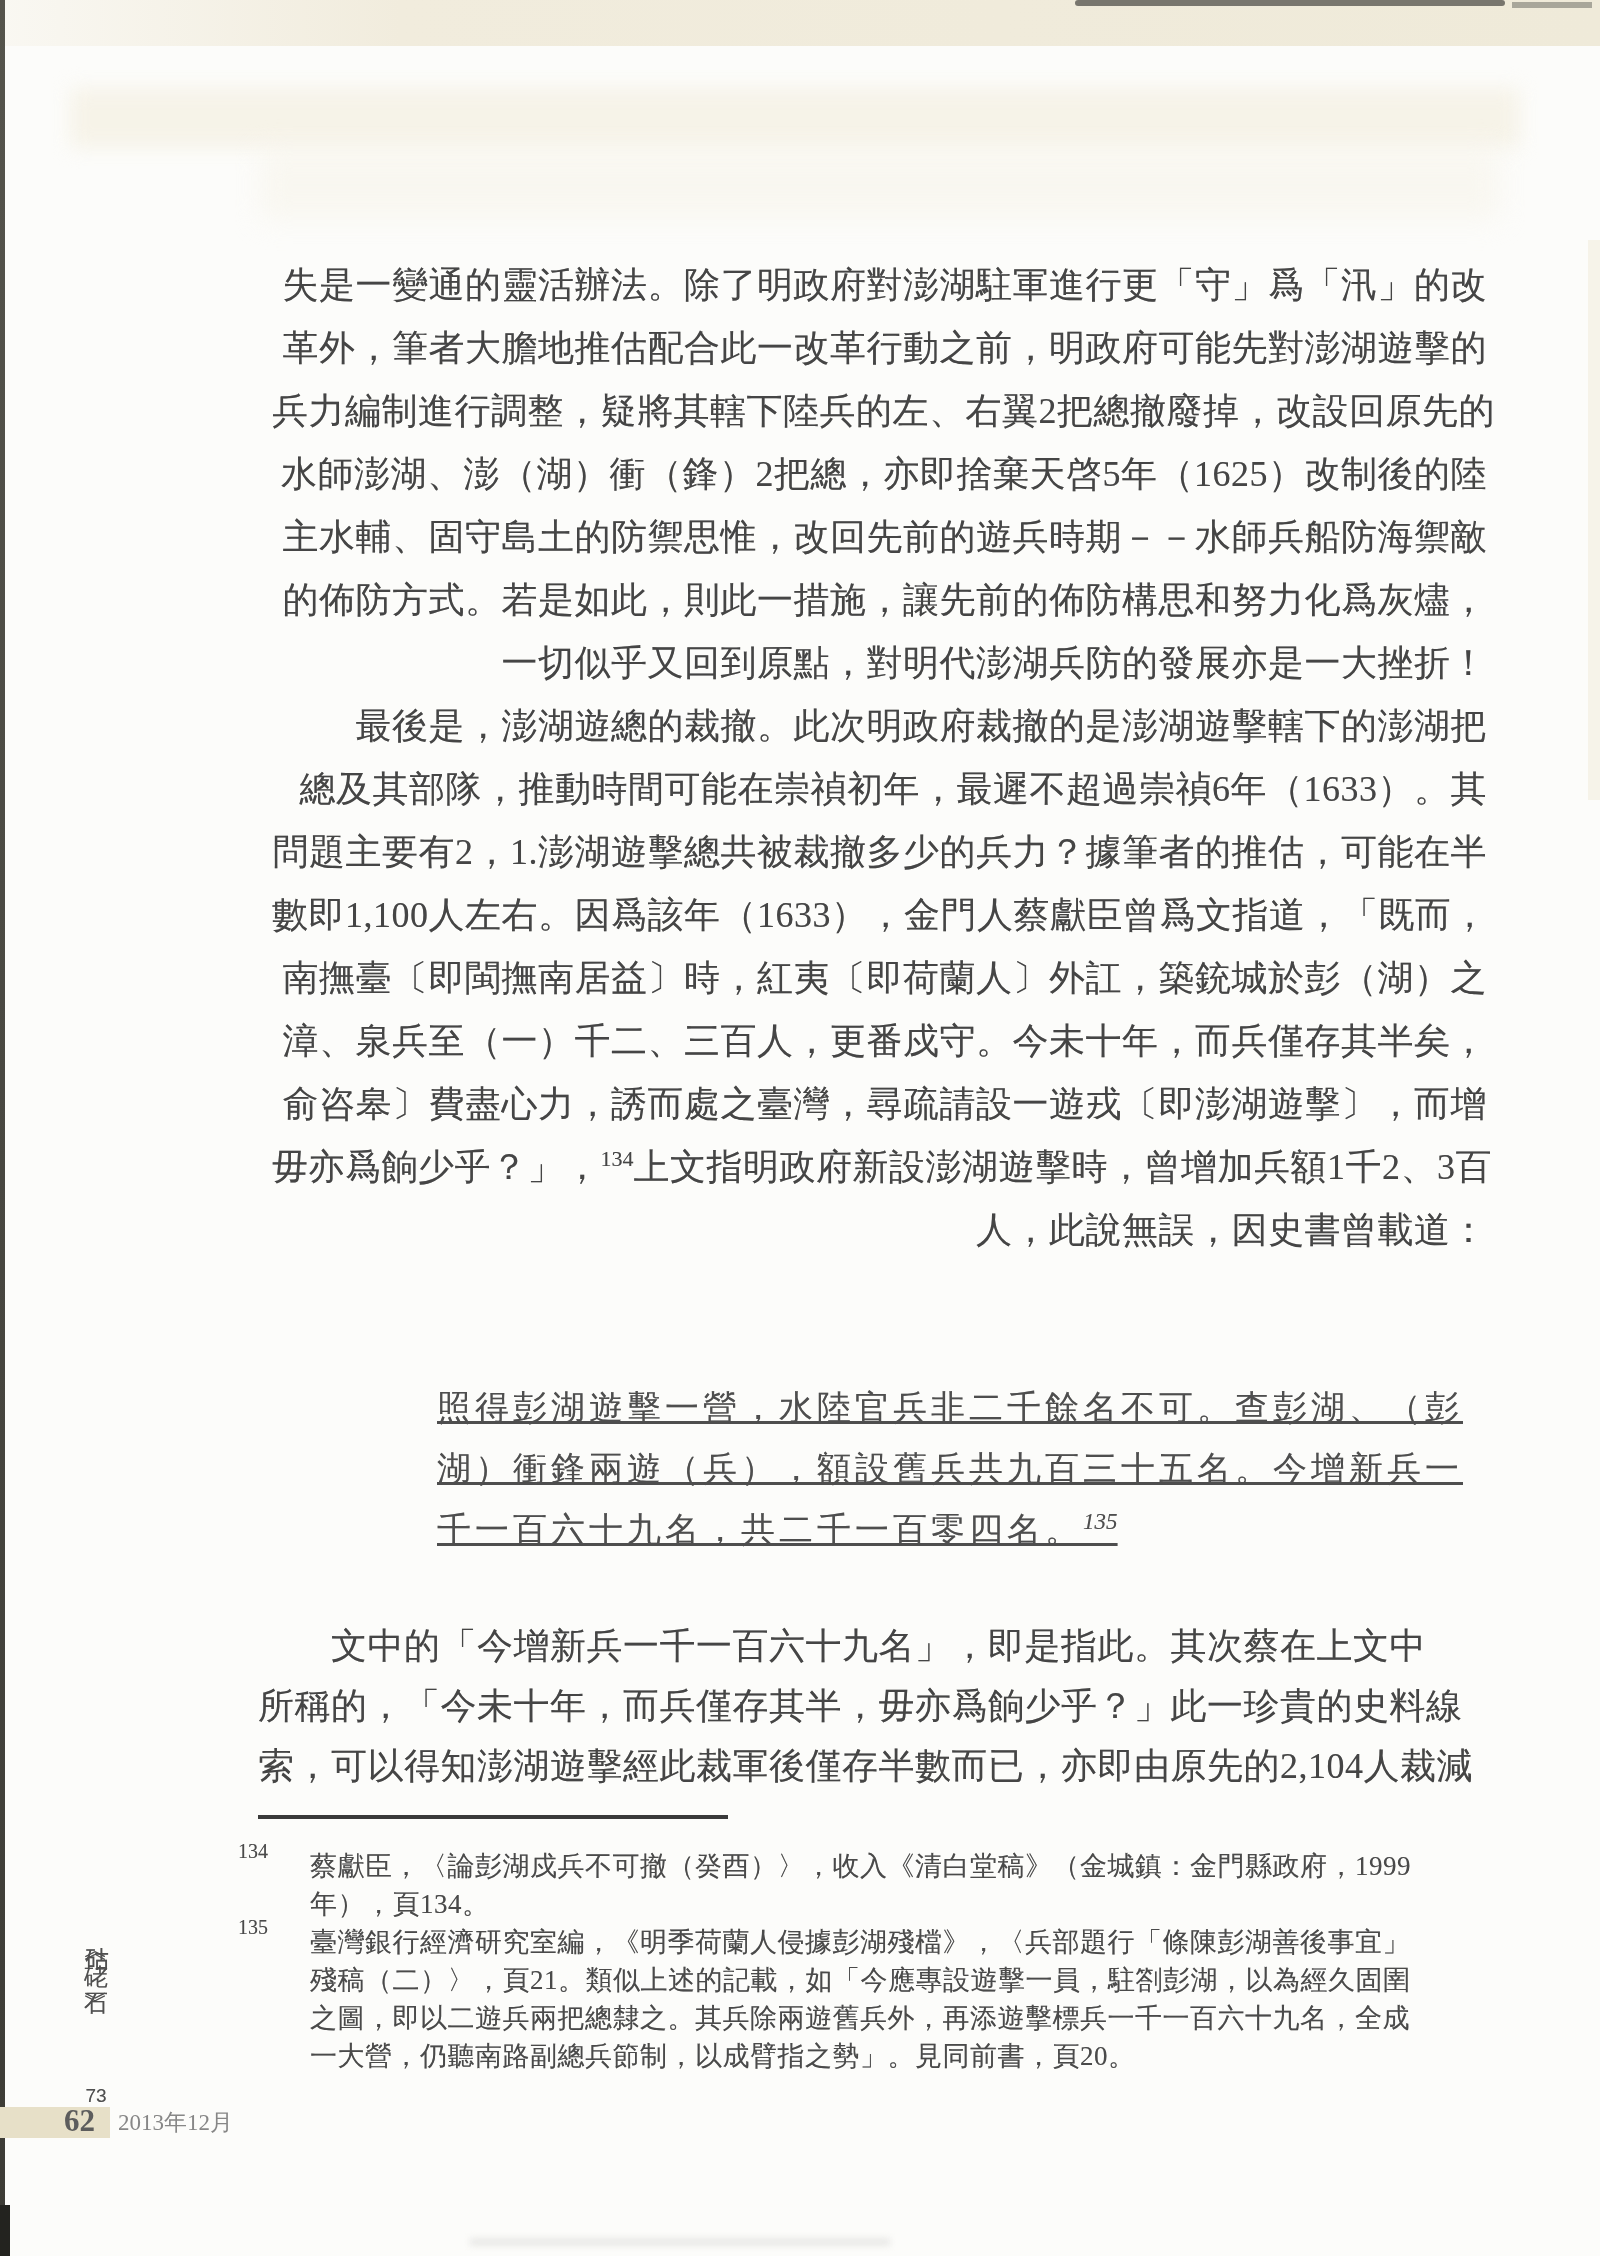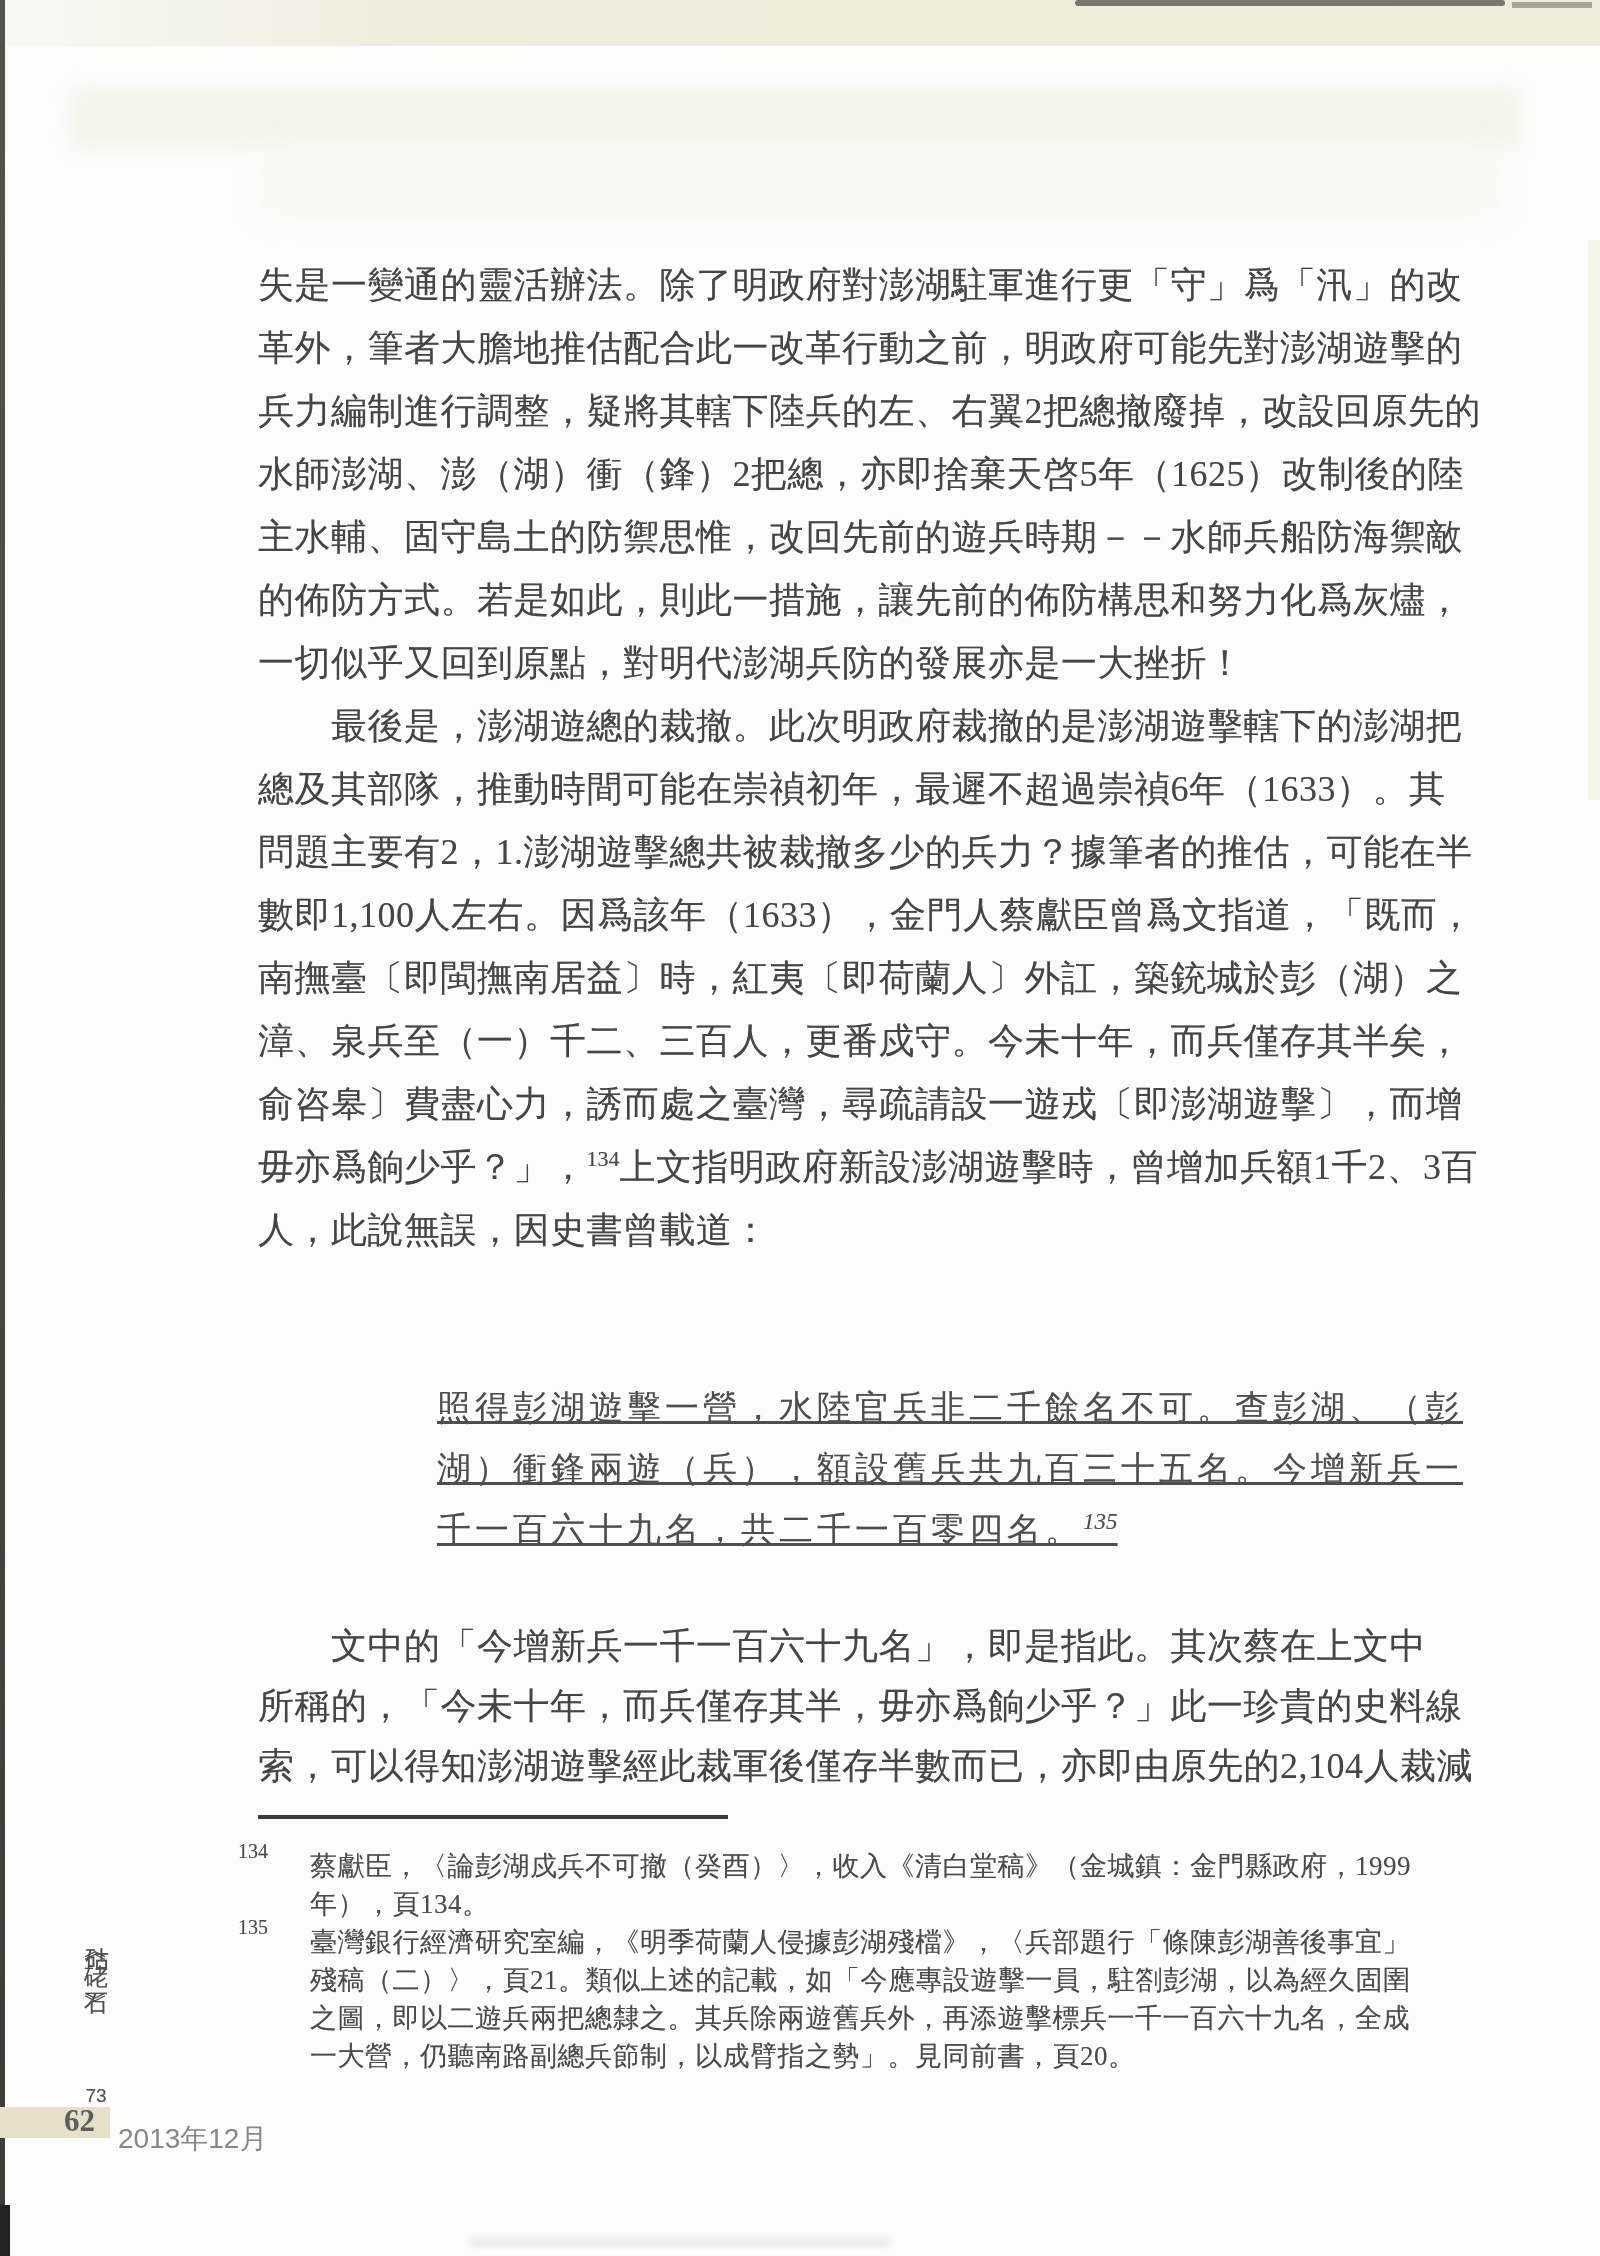--- a/index.html
+++ b/index.html
@@ -14,42 +14,42 @@
   .spine{position:absolute;left:0;top:0;width:5px;height:2256px;background:linear-gradient(180deg,#55544c,#3c3b35);}
   .spine-foot{position:absolute;left:0;top:2205px;width:10px;height:51px;background:#23231f;}
   .band-top{position:absolute;left:0;top:0;width:1600px;height:46px;background:linear-gradient(90deg,rgba(243,238,224,0.30),#f1ecdd 25%,#efead9);}
   .streak1{position:absolute;left:1075px;top:0;width:430px;height:6px;background:#63625a;border-radius:3px;opacity:.85;}
   .streak2{position:absolute;left:1512px;top:2px;width:80px;height:6px;background:#8a897f;opacity:.7;}
   .band2{position:absolute;left:70px;top:88px;width:1450px;height:60px;background:#f5f1e4;filter:blur(10px);opacity:.8;}
   .band3{position:absolute;left:260px;top:150px;width:1240px;height:70px;background:#f7f4ea;filter:blur(14px);opacity:.6;}
   .right-shade{position:absolute;left:1588px;top:240px;width:12px;height:560px;background:#f1ecdd;opacity:.6;}
   .bottom-smudge{position:absolute;left:470px;top:2238px;width:420px;height:8px;background:#e9e9e7;filter:blur(3px);}
   
-  #body1{position:absolute;left:258px;top:254px;width:1215px;}
+  #body1{position:absolute;left:272px;top:254px;width:1215px;text-align:right;}
   #body2{position:absolute;left:258px;top:1616px;width:1215px;}
   .t-line{height:63px;line-height:63px;font-size:36px;letter-spacing:0.5px;white-space:nowrap;}
   #body2 .t-line{height:60px;line-height:60px;}
   .fref{font-size:22px;vertical-align:super;letter-spacing:0;line-height:0;}
   
   #quote{position:absolute;left:437px;top:1377px;width:1040px;color:#4e4e4e;}
   .q-line{height:61px;line-height:61px;font-size:34px;letter-spacing:4px;white-space:nowrap;text-decoration:underline;}
   .q-line .fref{font-style:italic;font-size:23px;}
   
   .separator{position:absolute;left:258px;top:1815px;width:470px;height:4px;background:#3a3a3a;}
   #footnotes{position:absolute;left:310px;top:1847px;width:1165px;color:#4a4a4a;}
   .fn-line{height:38px;line-height:38px;font-size:27px;letter-spacing:0.5px;white-space:nowrap;}
   .fn-ref{position:absolute;font-size:20px;color:#4a4a4a;}
   #fn-ref-134{left:238px;top:1840px;}
   #fn-ref-135{left:238px;top:1916px;}
   
   .journal-vert{position:absolute;left:80px;top:1944px;height:125px;writing-mode:vertical-rl;text-orientation:mixed;font-size:24px;letter-spacing:2px;color:#4f4f4f;}
   .issue{position:absolute;left:76px;top:2057px;width:40px;text-align:center;font-size:19px;line-height:21px;color:#4f4f4f;font-family:"Liberation Sans","DejaVu Sans",sans-serif;margin-top:28px;}
   .pagenum-band{position:absolute;left:0;top:2107px;width:110px;height:31px;background:#e7e0c8;}
   .pagenum{position:absolute;left:64px;top:2104px;font-size:31px;line-height:34px;color:#5d5d5d;font-weight:bold;font-family:Liberation Serif, serif;text-shadow:none;}
-  .pagedate{position:absolute;left:118px;top:2109px;font-size:28px;line-height:28px;color:#878787;font-family:Liberation Sans, sans-serif;text-shadow:none;margin-top:16px;}
+  .pagedate{position:absolute;left:118px;top:2109px;font-size:23px;line-height:28px;color:#878787;font-family:Liberation Serif, serif;text-shadow:none;}
 </style>
 </head>
 <body>
 
 <div class="page">
 
   <div class="band-top"></div>
   <div class="streak1"></div>
   <div class="streak2"></div>
   <div class="band2"></div>

